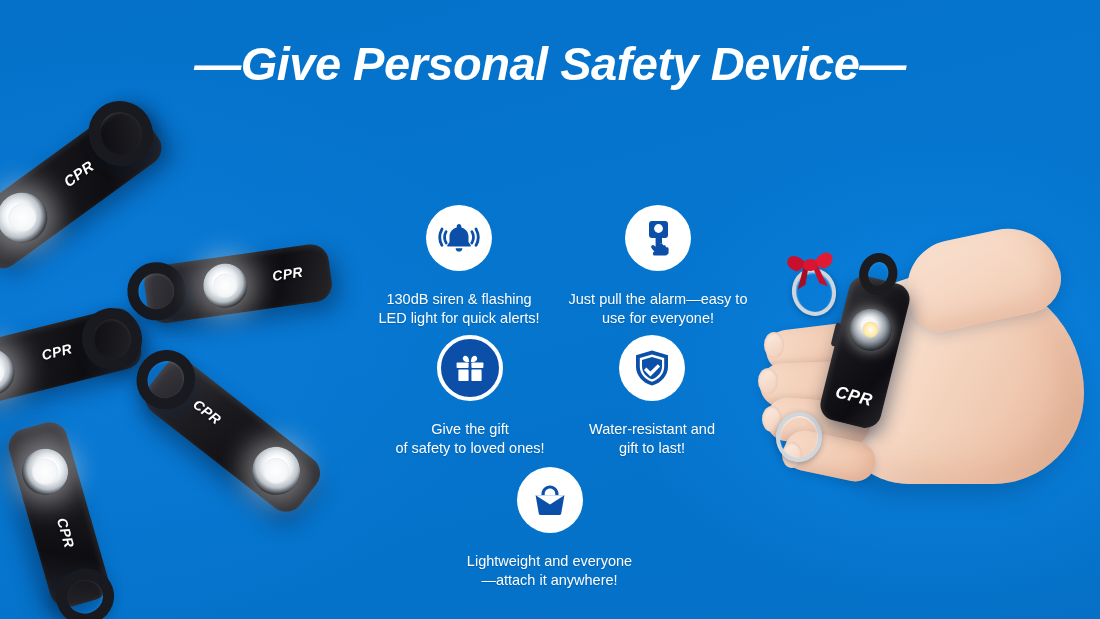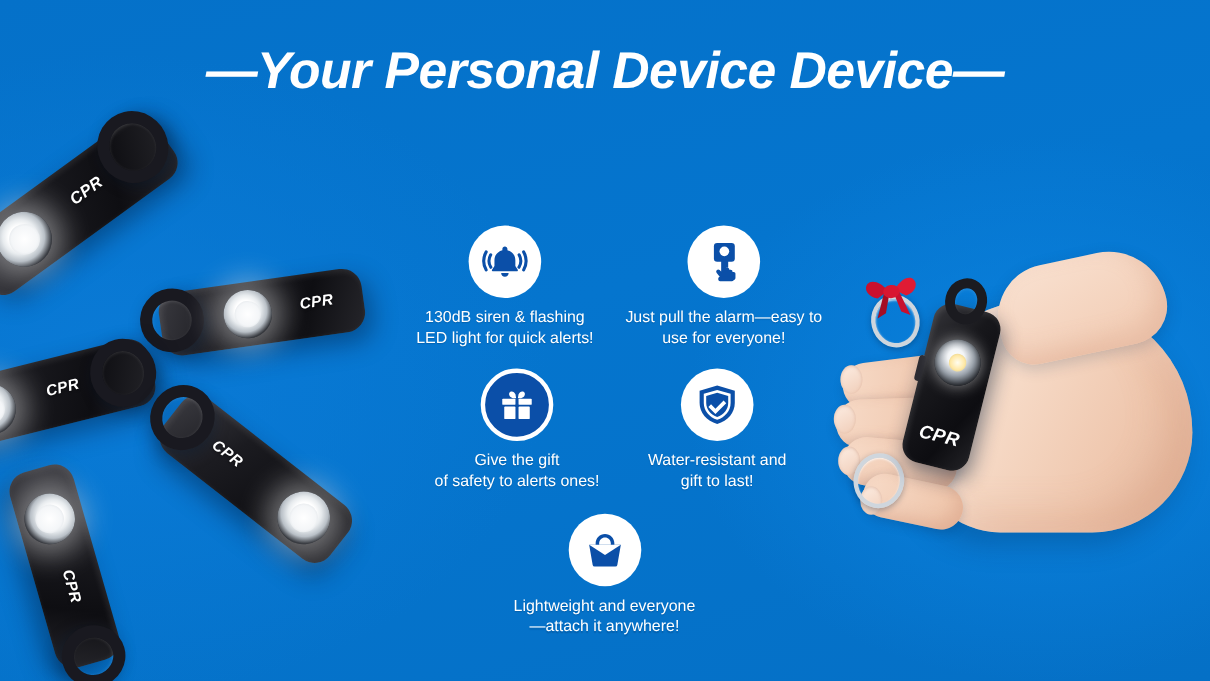--- a/index.html
+++ b/index.html
@@ -40,21 +40,21 @@
     margin:0 auto;
     display:flex; align-items:center; justify-content:center;
     background:#ffffff;
   }
   .feat-circle.inverted {
     background:#0b4fa8;
     border:4px solid #ffffff;
   }
   .feat-circle svg { display:block; }
   .feat-text {
-    margin-top:9px;
+    margin-top:19px;
     color:#ffffff;
     font-size:14.5px;
     line-height:1.28;
     font-weight:400;
     white-space:pre-line;
     text-shadow:0 1px 1px rgba(0,40,80,.25);
   }
   #feature-0 { left:34px;  top:0px;   width:190px; }
   #feature-1 { left:212px; top:0px;   width:232px; }
   #feature-2 { left:45px;  top:130px; width:190px; }
@@ -213,21 +213,21 @@
 
     <div class="kc" id="kc-5" style="left:62px; top:418px; transform:rotate(74deg);">
       <div class="kc-body" style="left:0; top:0; width:184px; height:60px;"></div>
       <div class="kc-loop" style="left:150px; top:-2px; width:56px; height:58px;"></div>
       <div class="kc-led" style="left:24px; top:8px; width:46px; height:46px;"></div>
       <div class="kc-logo" style="left:96px; top:20px; font-size:14px;">CPR</div>
     </div>
 
   </div>
 
-  <div id="headline">—Your Personal Device Device—</div>
+  <div id="headline">—Give Personal Safety Device—</div>
 
   <div id="features">
 
     <div class="feature" id="feature-0">
       <div class="feat-circle">
         <svg width="44" height="44" viewBox="0 0 44 44" aria-hidden="true">
           <g fill="#0b4fa8">
             <path d="M22 8c1.3 0 2.3 1 2.3 2.3v1.1c4.2 1 7.2 4.7 7.2 9.1v5.4l2.2 3.3c.4.6 0 1.4-.8 1.4H11.1c-.7 0-1.2-.8-.8-1.4l2.2-3.3v-5.4c0-4.4 3-8.1 7.2-9.1v-1.1C19.7 9 20.7 8 22 8z"></path>
             <path d="M18.6 32.2h6.8c0 1.9-1.5 3.4-3.4 3.4s-3.4-1.5-3.4-3.4z"></path>
             <path d="M9.8 14.4a1.4 1.4 0 0 1 .5 1.9 9.9 9.9 0 0 0 0 9.8 1.4 1.4 0 1 1-2.4 1.4 12.7 12.7 0 0 1 0-12.6 1.4 1.4 0 0 1 1.9-.5z"></path>
@@ -263,21 +263,21 @@
           <g fill="#ffffff">
             <path d="M15.6 7.4c-.9-2-2.6-3-4.2-2.4-1.6.6-2.1 2.5-1.1 4 .6.9 1.7 1.6 3 2h2.9zM18.4 7.4c.9-2 2.6-3 4.2-2.4 1.6.6 2.1 2.5 1.1 4-.6.9-1.7 1.6-3 2h-2.9z"></path>
             <rect x="3.6" y="11.4" width="12" height="5.6" rx="0.8"></rect>
             <rect x="18.4" y="11.4" width="12" height="5.6" rx="0.8"></rect>
             <rect x="5.4" y="18.6" width="10.2" height="11.4" rx="0.8"></rect>
             <rect x="18.4" y="18.6" width="10.2" height="11.4" rx="0.8"></rect>
           </g>
         </svg>
       </div>
       <div class="feat-text">Give the gift
-of safety to alerts ones!</div>
+of safety to loved ones!</div>
     </div>
 
     <div class="feature" id="feature-3">
       <div class="feat-circle">
         <svg width="44" height="44" viewBox="0 0 44 44" aria-hidden="true">
           <path d="M22 4.5 38 9.2v11.2c0 8.6-6.2 16.3-16 19.1-9.8-2.8-16-10.5-16-19.1V9.2z" fill="#0b4fa8"></path>
           <path d="M22 8.6 34.2 12v8.4c0 6.8-4.9 12.9-12.2 15.3-7.3-2.4-12.2-8.5-12.2-15.3V12z" fill="#ffffff"></path>
           <path d="M22 11 32 14v6.4c0 5.6-4 10.7-10 12.8-6-2.1-10-7.2-10-12.8V14z" fill="#0b4fa8"></path>
           <path d="m16.4 21.6 4 4 7.4-7.4 2.4 2.4-9.8 9.8-6.4-6.4z" fill="#ffffff"></path>
         </svg>

